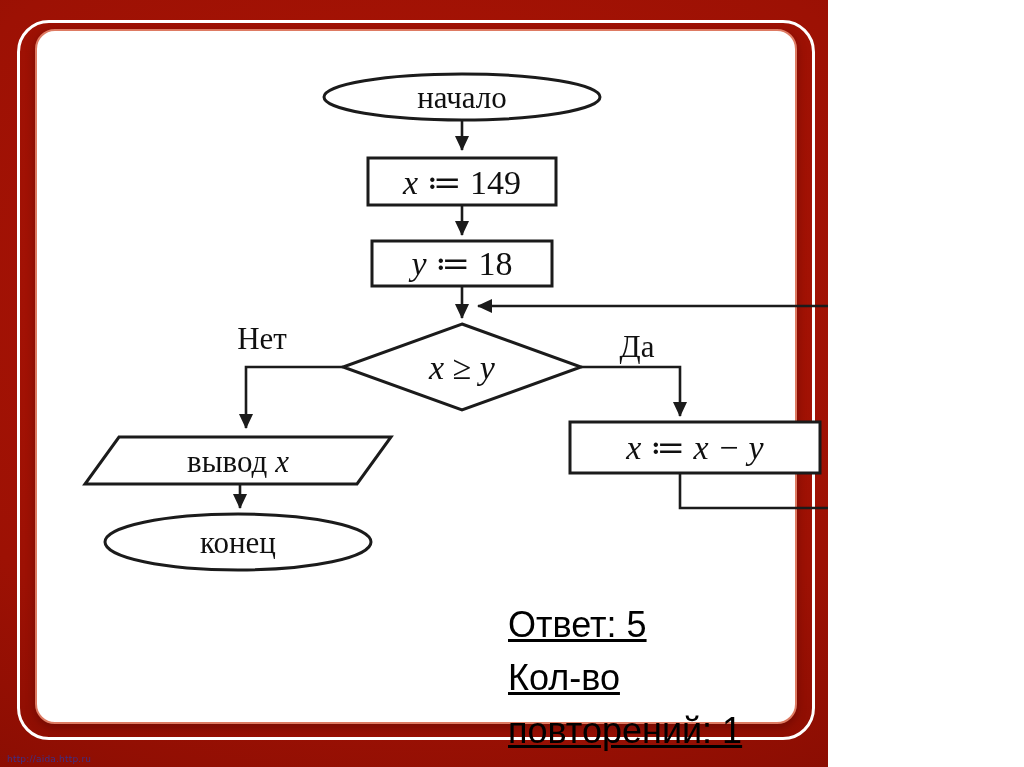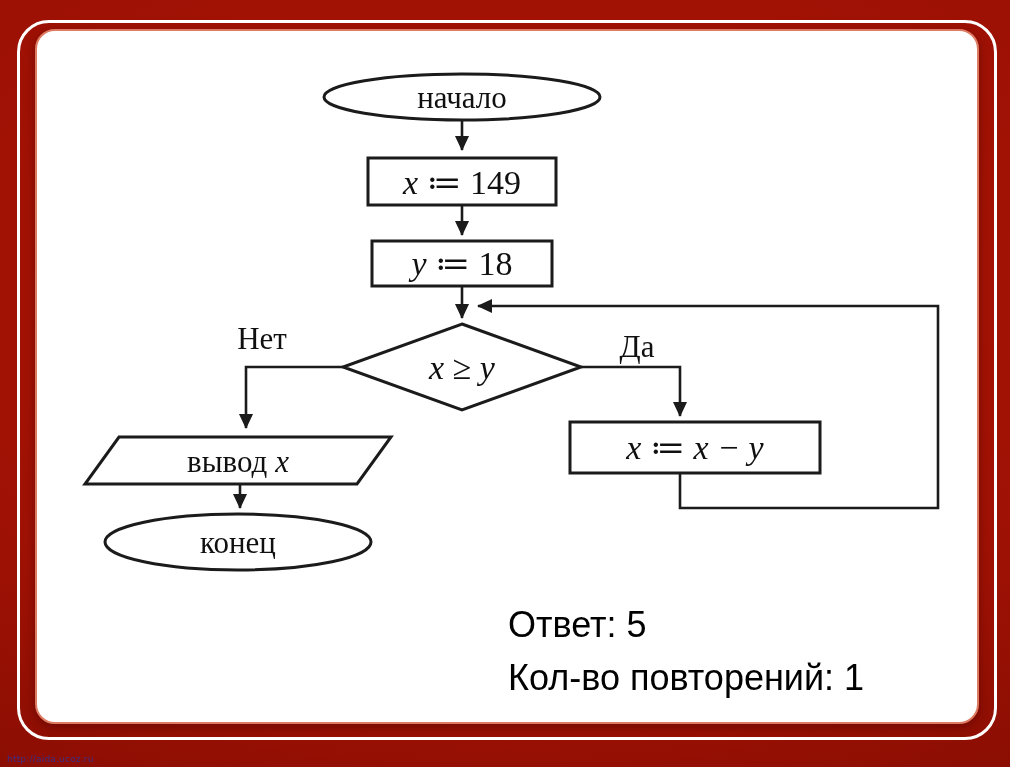--- a/index.html
+++ b/index.html
@@ -1,17 +1,17 @@
 <!DOCTYPE html>
 <html><head>
 <meta charset="utf-8">
 <style>
   html,body{margin:0;padding:0;}
   .slide{
-    position:relative;width:1010px;height:767px;overflow:hidden;
+    position:relative;width:828px;height:767px;overflow:hidden;
     font-family:"Liberation Sans","DejaVu Sans",sans-serif;
     background:radial-gradient(120% 95% at 50% 38%, #ae1405 0%, #9d1104 55%, #7a0a01 100%);
   }
   .frame-line{
     position:absolute;left:17px;top:20px;right:13px;bottom:27px;
     border:3px solid #ffffff;border-radius:32px;
   }
   .card{
     position:absolute;left:35px;top:29px;right:31px;bottom:43px;
     background:#ffffff;border:2px solid #de7b63;border-radius:20px;
@@ -27,20 +27,21 @@
   .label-text{
     font-family:"Liberation Serif","DejaVu Serif","DejaVu Sans",serif;
     font-size:31px;fill:#101010;text-anchor:middle;
   }
   .sm{font-size:31px;}
   .it{font-style:italic;}
   .answers{
     position:absolute;left:508px;top:599px;color:#000000;
     font-size:36px;line-height:1.47;
     font-family:"Liberation Sans","DejaVu Sans",sans-serif;
+    text-decoration:underline;
   }
   .footer{
     position:absolute;left:7px;bottom:3px;font-size:9px;color:#3f2f86;
     letter-spacing:0.2px;font-family:"DejaVu Sans",sans-serif;
   }
 </style>
 </head>
 <body>
 
 <div class="slide">
@@ -86,15 +87,15 @@
 
     <rect class="shape" x="570" y="422" width="250" height="51"></rect>
     <text class="node-text" x="695" y="459"><tspan class="it">x</tspan><tspan>&nbsp;≔&nbsp;</tspan><tspan class="it">x&nbsp;−&nbsp;y</tspan></text>
   </svg>
 
   <div class="answers">
     <div>Ответ: 5</div>
     <div>Кол-во повторений: 1</div>
   </div>
 
-  <div class="footer">http://aida.ucoz.ru</div>
+  <div class="footer">http://aida.http.ru</div>
 
 </div>
 
 </body></html>

